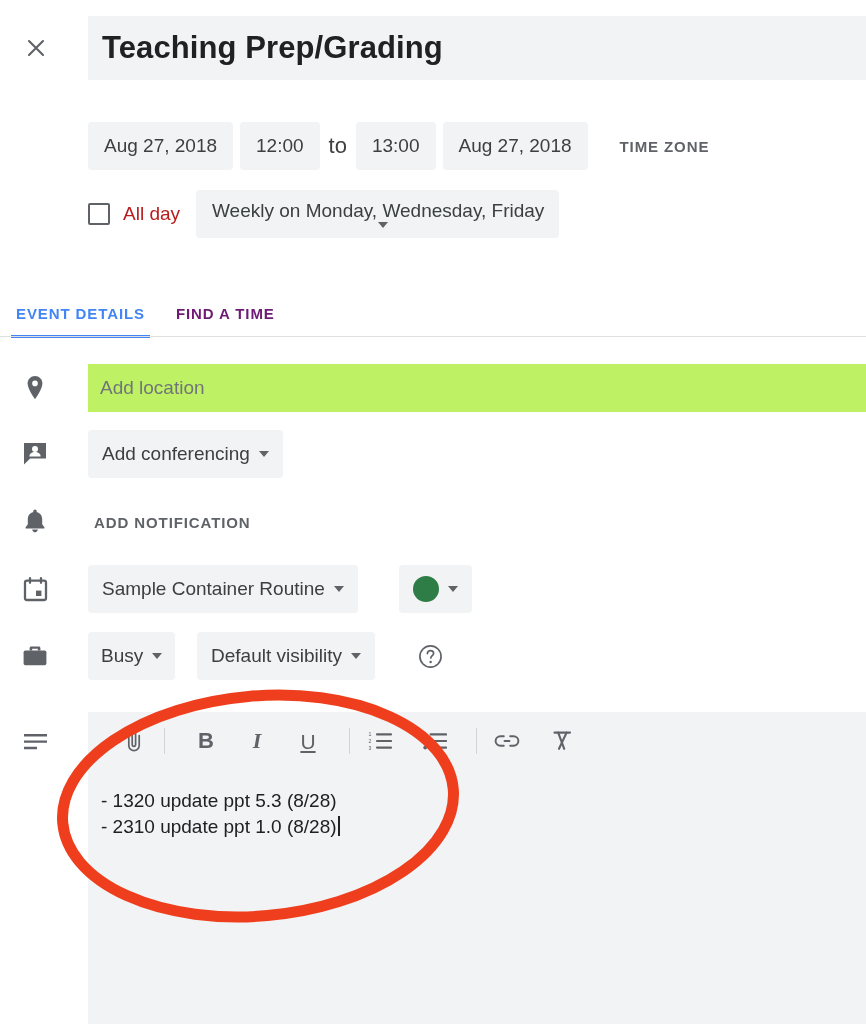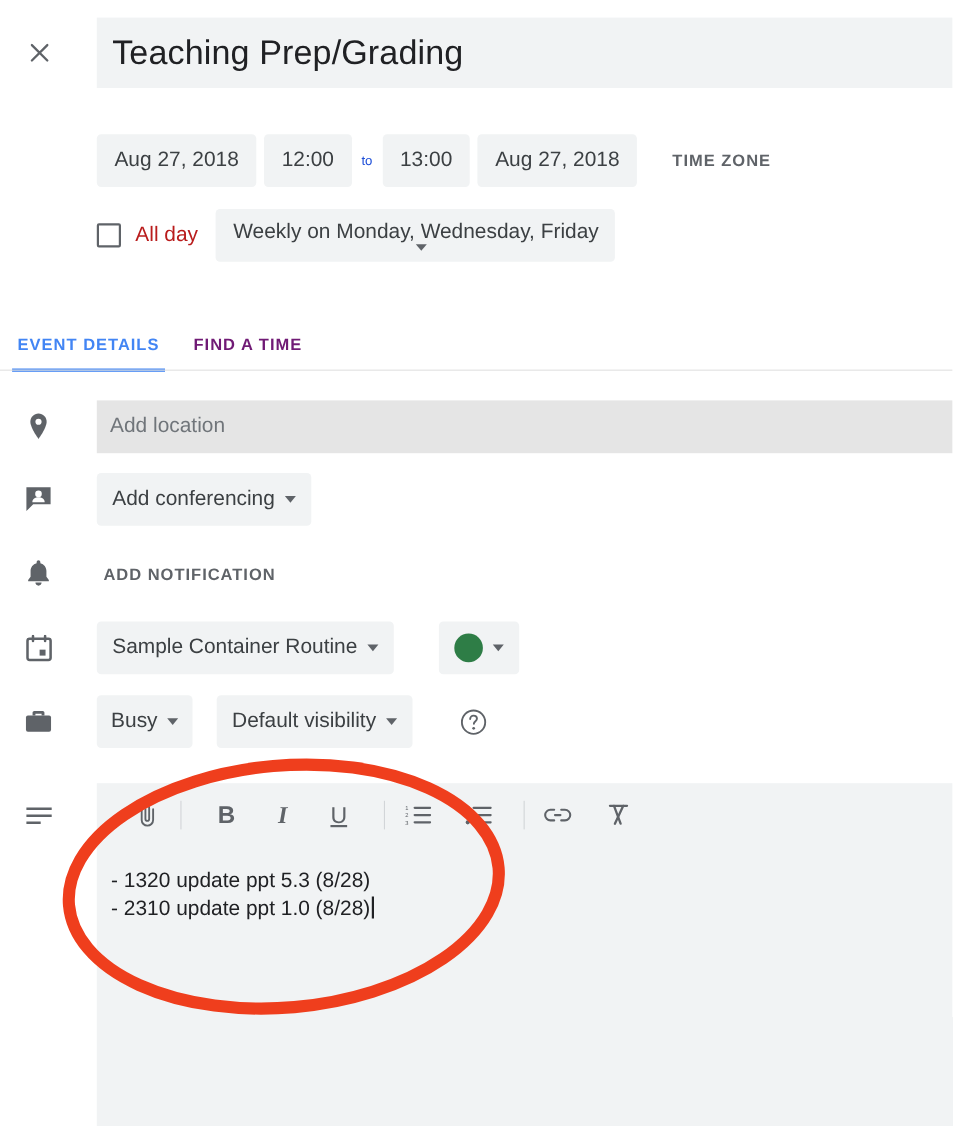--- a/index.html
+++ b/index.html
@@ -52,39 +52,40 @@
   }
   #title-field {
     position: absolute;
     left: 88px; top: 16px;
     width: 778px; height: 64px;
     background: #F1F3F4;
     display: flex;
     align-items: center;
     padding-left: 14px;
     cursor: text;
+    font-weight: bold;
   }
   #title-field .t {
     font-size: 31px;
     color: #202124;
     letter-spacing: 0.1px;
   }
 
   
   #datetime-row {
     position: absolute;
     left: 88px; top: 122px;
     height: 48px;
     display: flex;
     align-items: center;
   }
   #datetime-row .chip { height: 48px; padding: 0 16px; }
   #datetime-row .sep {
-    color: #1d4ed8;
-    font-size: 12px;
+    color: #404040;
+    font-size: 22px;
     padding: 0 9px;
     text-align: right;
   }
   #datetime-row .gap { width: 7px; }
   #tz-btn {
     margin-left: 26px;
     color: #5f6368;
     font-size: 15px;
     font-weight: bold;
     letter-spacing: 0.9px;
@@ -170,21 +171,21 @@
   #icon-notification { top: 506px; }
   #icon-calendar     { top: 574px; }
   #icon-busy         { top: 641px; }
   #icon-description  { top: 727px; }
 
   
   #location-field {
     position: absolute;
     left: 88px; top: 364px;
     width: 778px; height: 48px;
-    background: #e5e5e5;
+    background: #bef264;
     display: flex; align-items: center;
     padding-left: 12px;
     cursor: text;
   }
   #location-field .ph { color: #70757a; font-size: 19px; }
 
   #conferencing-chip {
     position: absolute;
     left: 88px; top: 430px;
     height: 48px;

